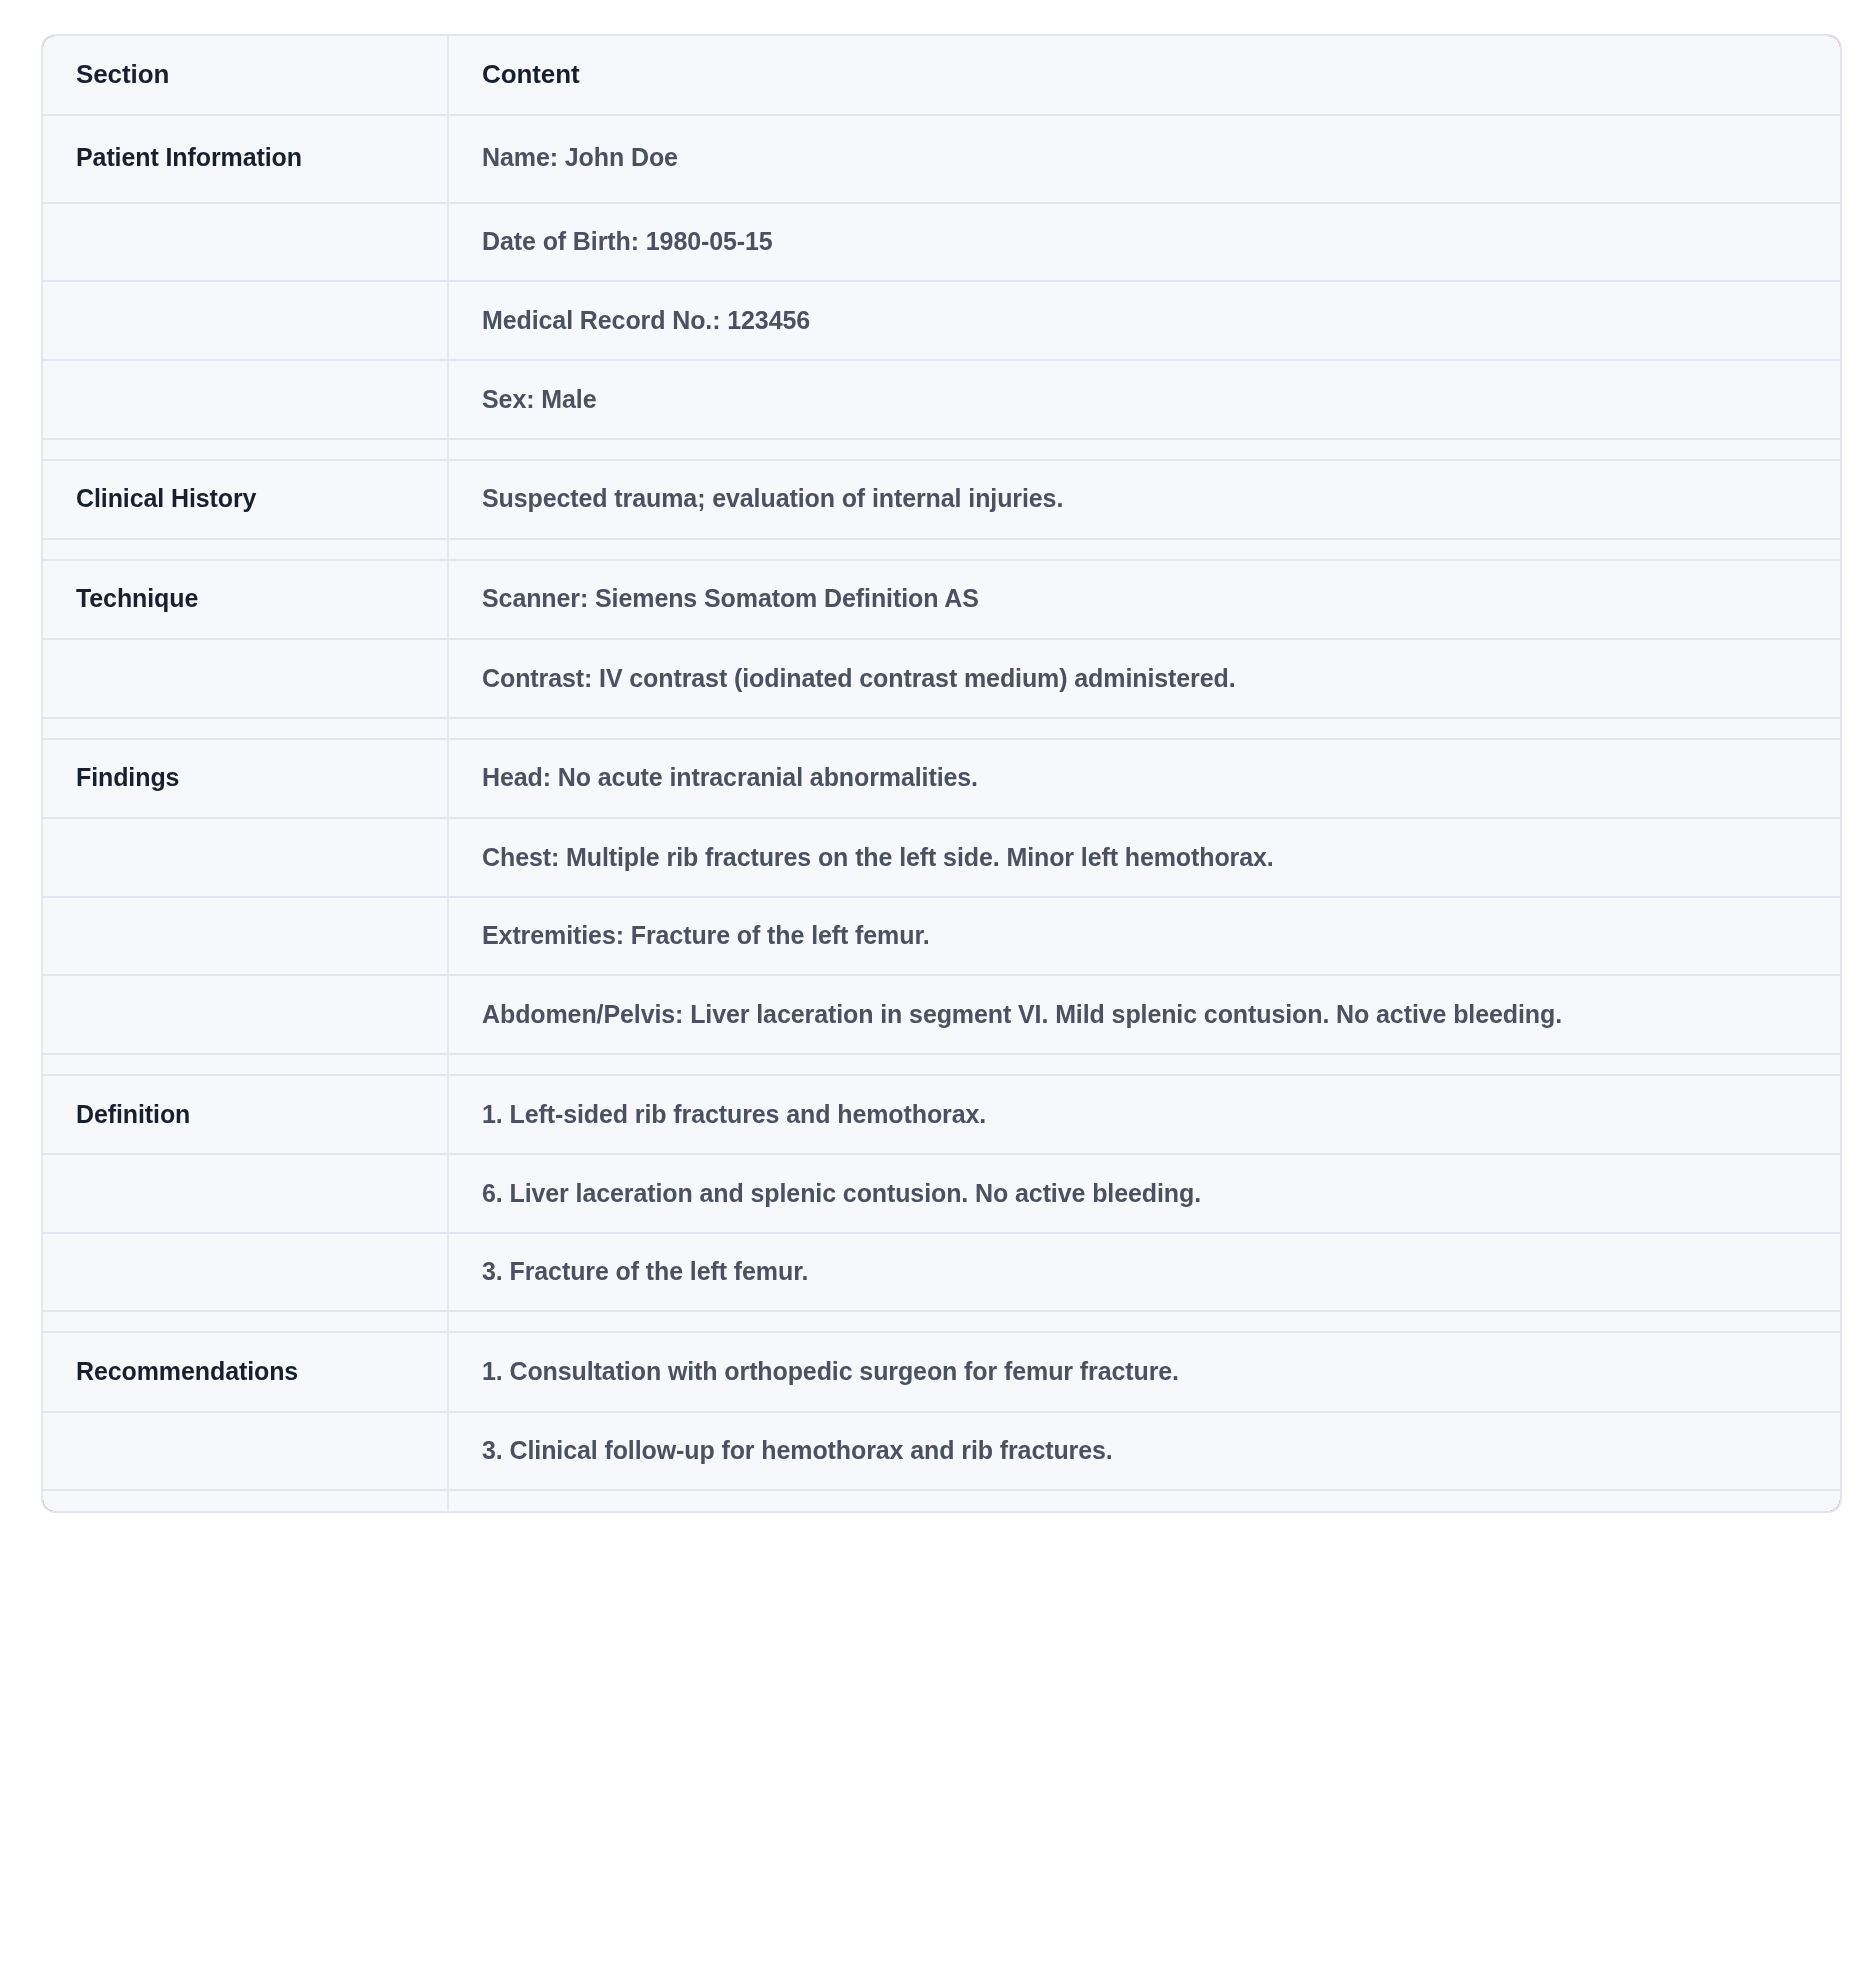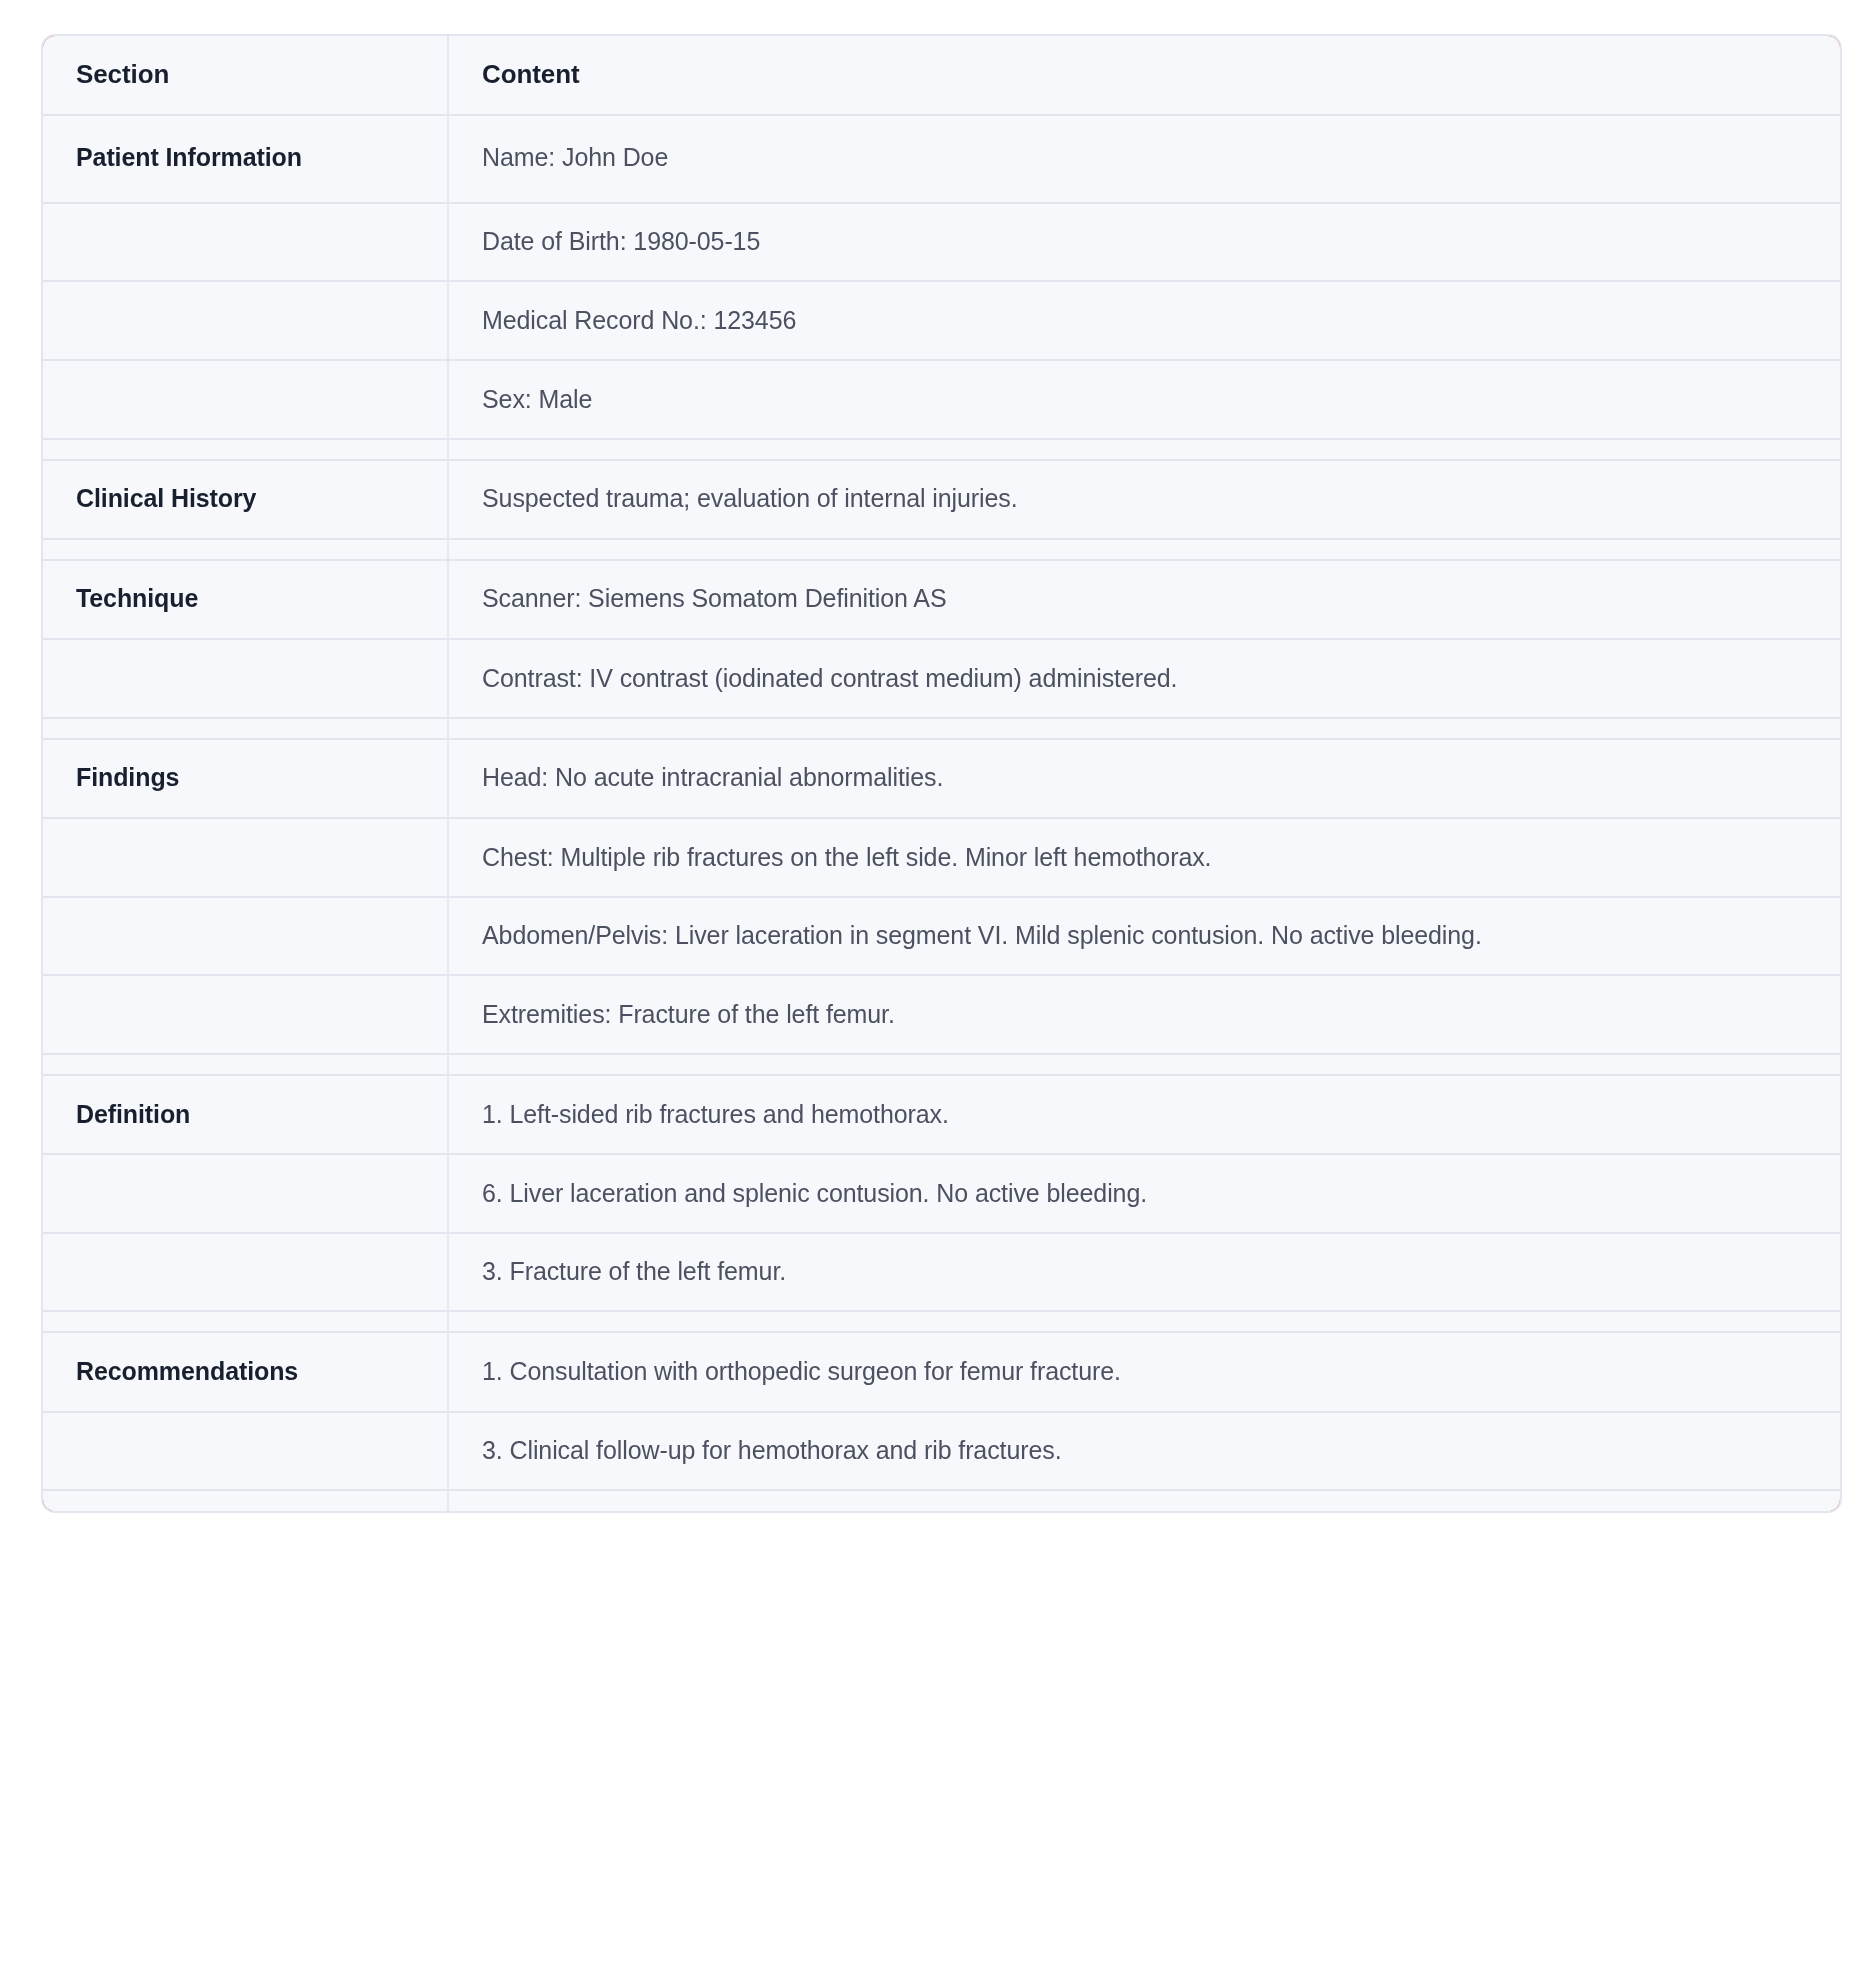--- a/index.html
+++ b/index.html
@@ -57,21 +57,21 @@
     border-bottom: 2.7px solid #e2e4ee;
     background: #f7f8fb;
     box-sizing: border-box;
   }
   thead th.th-section { border-right: 2.7px solid #e6e8f1; }
 
   
   tbody td {
     vertical-align: top;
     font-size: 25px;
-    font-weight: normal;
+    font-weight: bold;
     color: #4b5160;
     line-height: 1.52;
     padding: 18.6px 33px 20px 33px;
     border-bottom: 2.7px solid #e2e4ee;
     background: #f7f8fb;
     box-sizing: border-box;
     letter-spacing: -0.1px;
   }
 
   tbody td.cell-section {
@@ -171,25 +171,25 @@
           <tr class="row-first">
             <td class="cell-section">Findings</td>
             <td class="cell-content">Head: No acute intracranial abnormalities.</td>
           </tr>
           <tr>
             <td class="cell-section"></td>
             <td class="cell-content">Chest: Multiple rib fractures on the left side. Minor left hemothorax.</td>
           </tr>
           <tr>
             <td class="cell-section"></td>
+            <td class="cell-content">Extremities: Fracture of the left femur.</td>
+          </tr>
+          <tr>
+            <td class="cell-section"></td>
             <td class="cell-content">Abdomen/Pelvis: Liver laceration in segment VI. Mild splenic contusion. No active bleeding.</td>
-          </tr>
-          <tr>
-            <td class="cell-section"></td>
-            <td class="cell-content">Extremities: Fracture of the left femur.</td>
           </tr>
           <tr class="spacer-row">
             <td class="cell-section"></td>
             <td class="cell-content"></td>
           </tr>
           <tr class="row-first">
             <td class="cell-section">Definition</td>
             <td class="cell-content">1. Left-sided rib fractures and hemothorax.</td>
           </tr>
           <tr>

